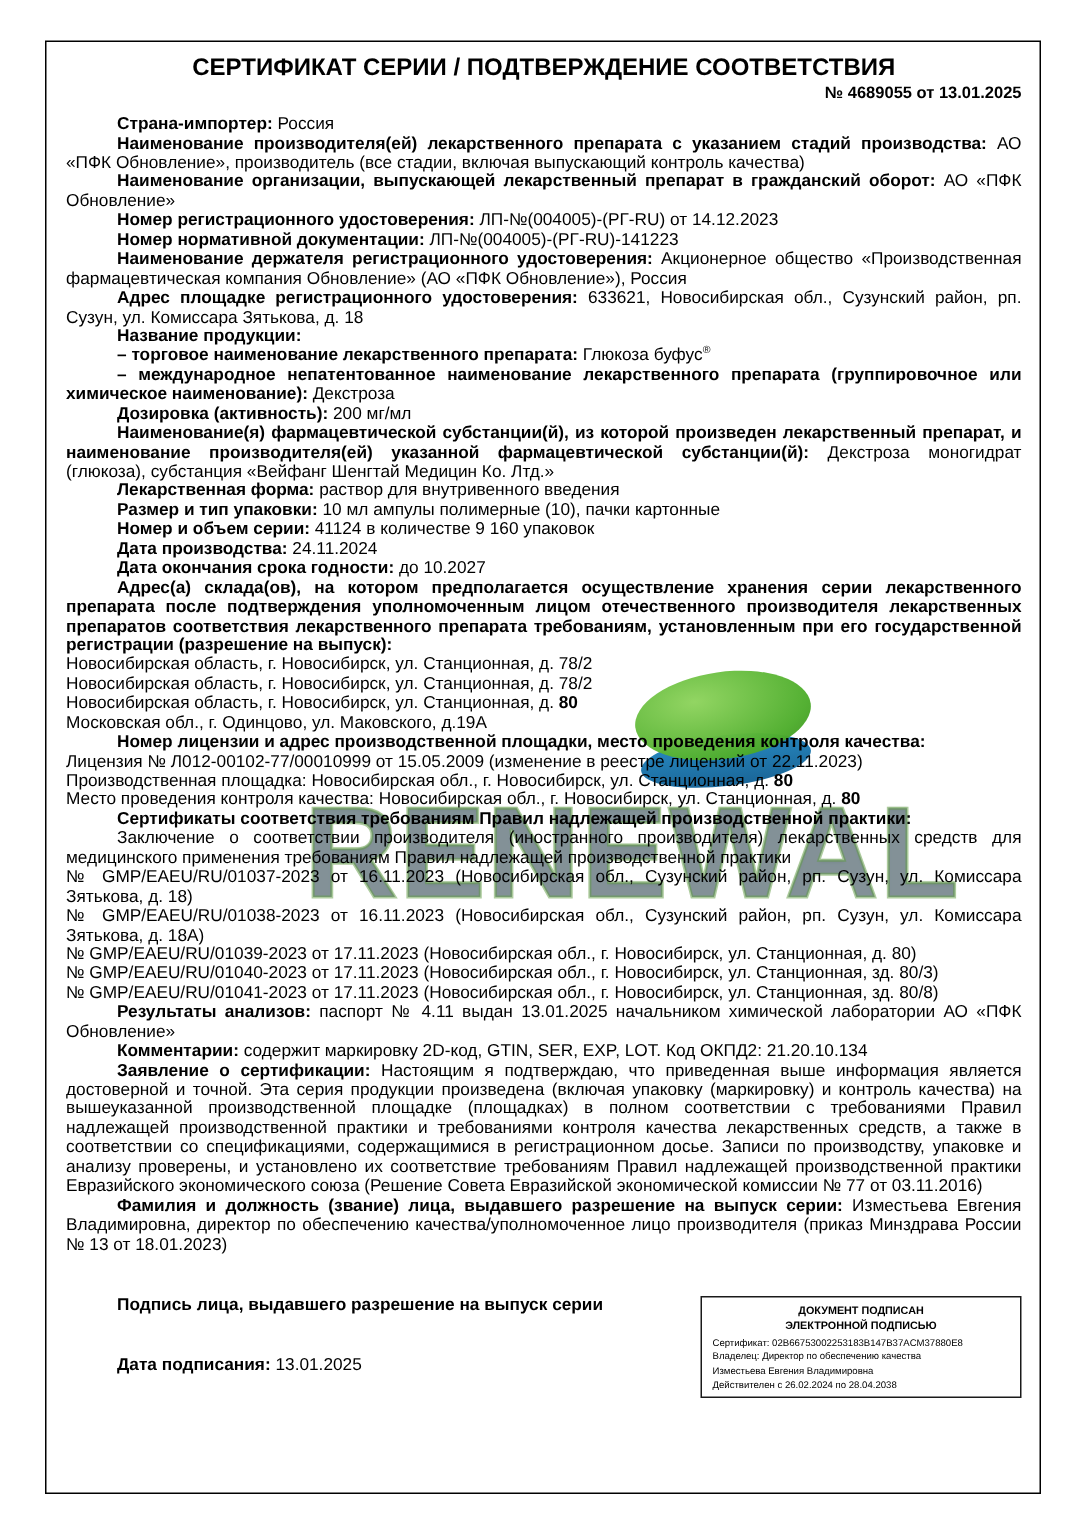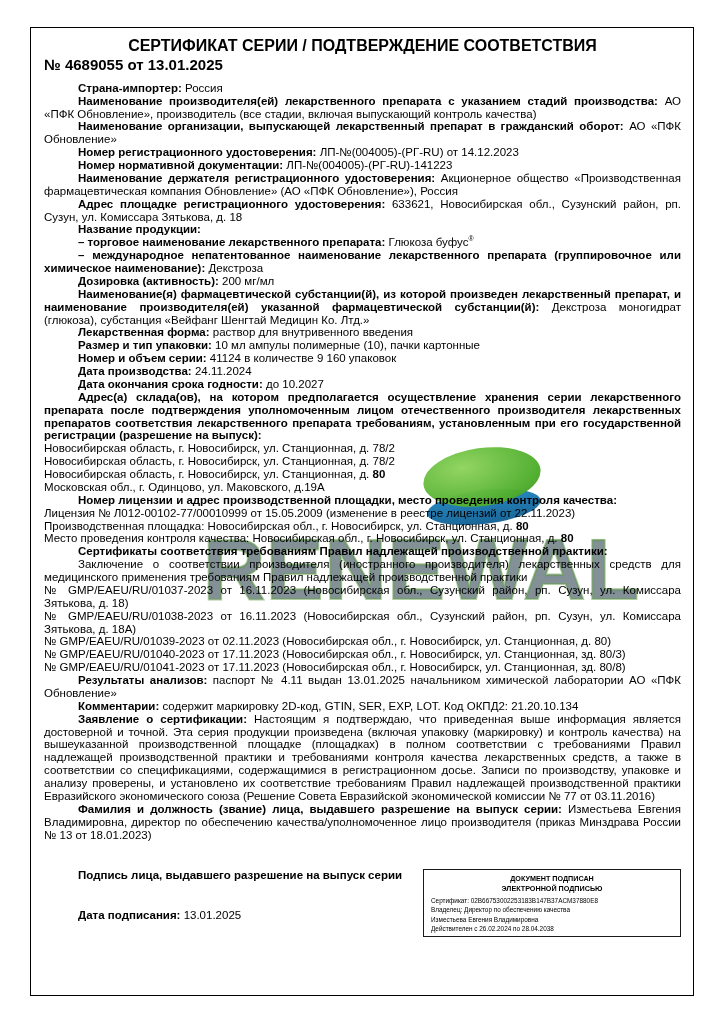--- a/index.html
+++ b/index.html
@@ -46,21 +46,21 @@
     -webkit-text-stroke:2px rgba(96,156,66,0.5);
     text-shadow:0 2px 2px rgba(255,255,255,.6), 0 -1px 1px rgba(70,120,60,.35);
     white-space:nowrap;
   }
   
   .content { position:relative; z-index:2; }
   .doc-title {
     text-align:center; font-weight:bold; font-size:16px; line-height:1.25;
   }
   .doc-number {
-    text-align:left; font-weight:bold; font-size:15px; line-height:1.25;
+    text-align:right; font-weight:bold; font-size:11px; line-height:1.25;
     margin-bottom:7px;
   }
   .para {
     font-size:11.5px; line-height:1.12;
     text-align:justify; text-indent:34px;
   }
   .para.noindent { text-indent:0; }
   .para b, .sign-date b { font-weight:bold; }
   sup { font-size:7px; vertical-align:super; line-height:0; }
   
@@ -69,21 +69,21 @@
     margin-top:28px;
   }
   .footer-left { flex:1 1 auto; }
   .sig-caption {
     font-size:11.5px; font-weight:bold; text-indent:34px; line-height:1.15;
   }
   .sign-date {
     font-size:11.5px; text-indent:34px; line-height:1.15; margin-top:26px;
   }
   .stamp {
-    width:258px; flex:0 0 auto;
+    width:214px; flex:0 0 auto;
     border:1px solid #1a1a1a;
     padding:4px 7px 3px 7px;
     background:#fff;
   }
   .stamp-title { text-align:center; font-weight:bold; font-size:7.2px; line-height:1.3; margin-bottom:3px; }
   .stamp-body { font-size:6.4px; line-height:1.45; }
 </style>
 </head>
 <body>
 
@@ -125,21 +125,21 @@
       <p class="para noindent"><span>Новосибирская область, г. Новосибирск, ул. Станционная, д. </span><b>80</b></p>
       <p class="para noindent"><span>Московская обл., г. Одинцово, ул. Маковского, д.19А</span></p>
       <p class="para"><b>Номер лицензии и адрес производственной площадки, место проведения контроля качества:</b></p>
       <p class="para noindent"><span>Лицензия № Л012-00102-77/00010999 от 15.05.2009 (изменение в реестре лицензий от 22.11.2023)</span></p>
       <p class="para noindent"><span>Производственная площадка: Новосибирская обл., г. Новосибирск, ул. Станционная, д. </span><b>80</b></p>
       <p class="para noindent"><span>Место проведения контроля качества: Новосибирская обл., г. Новосибирск, ул. Станционная, д. </span><b>80</b></p>
       <p class="para"><b>Сертификаты соответствия требованиям Правил надлежащей производственной практики:</b></p>
       <p class="para"><span>Заключение о соответствии производителя (иностранного производителя) лекарственных средств для медицинского применения требованиям Правил надлежащей производственной практики</span></p>
       <p class="para noindent"><span>№ GMP/EAEU/RU/01037-2023 от 16.11.2023 (Новосибирская обл., Сузунский район, рп. Сузун, ул. Комиссара Зятькова, д. 18)</span></p>
       <p class="para noindent"><span>№ GMP/EAEU/RU/01038-2023 от 16.11.2023 (Новосибирская обл., Сузунский район, рп. Сузун, ул. Комиссара Зятькова, д. 18А)</span></p>
-      <p class="para noindent"><span>№ GMP/EAEU/RU/01039-2023 от 02.11.2023 (Новосибирская обл., г. Новосибирск, ул. Станционная, д. 80)</span></p>
+      <p class="para noindent"><span>№ GMP/EAEU/RU/01039-2023 от 17.11.2023 (Новосибирская обл., г. Новосибирск, ул. Станционная, д. 80)</span></p>
       <p class="para noindent"><span>№ GMP/EAEU/RU/01040-2023 от 17.11.2023 (Новосибирская обл., г. Новосибирск, ул. Станционная, зд. 80/3)</span></p>
       <p class="para noindent"><span>№ GMP/EAEU/RU/01041-2023 от 17.11.2023 (Новосибирская обл., г. Новосибирск, ул. Станционная, зд. 80/8)</span></p>
       <p class="para"><b>Результаты анализов:</b><span> паспорт № 4.11 выдан 13.01.2025 начальником химической лаборатории АО «ПФК Обновление»</span></p>
       <p class="para"><b>Комментарии:</b><span> содержит маркировку 2D-код, GTIN, SER, EXP, LOT. Код ОКПД2: 21.20.10.134</span></p>
       <p class="para"><b>Заявление о сертификации:</b><span> Настоящим я подтверждаю, что приведенная выше информация является достоверной и точной. Эта серия продукции произведена (включая упаковку (маркировку) и контроль качества) на вышеуказанной производственной площадке (площадках) в полном соответствии с требованиями Правил надлежащей производственной практики и требованиями контроля качества лекарственных средств, а также в соответствии со спецификациями, содержащимися в регистрационном досье. Записи по производству, упаковке и анализу проверены, и установлено их соответствие требованиям Правил надлежащей производственной практики Евразийского экономического союза (Решение Совета Евразийской экономической комиссии № 77 от 03.11.2016)</span></p>
       <p class="para"><b>Фамилия и должность (звание) лица, выдавшего разрешение на выпуск серии:</b><span> Изместьева Евгения Владимировна, директор по обеспечению качества/уполномоченное лицо производителя (приказ Минздрава России № 13 от 18.01.2023)</span></p>
 
       <div class="footer-row">
         <div class="footer-left">
           <p class="sig-caption">Подпись лица, выдавшего разрешение на выпуск серии</p>

